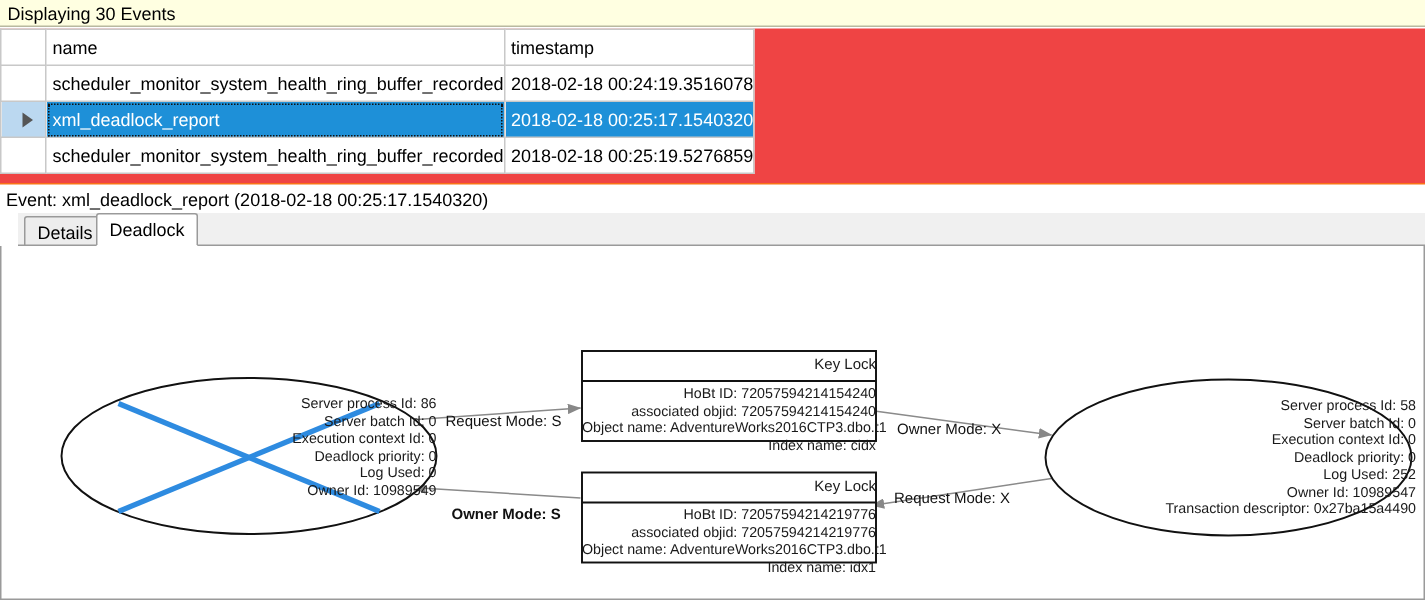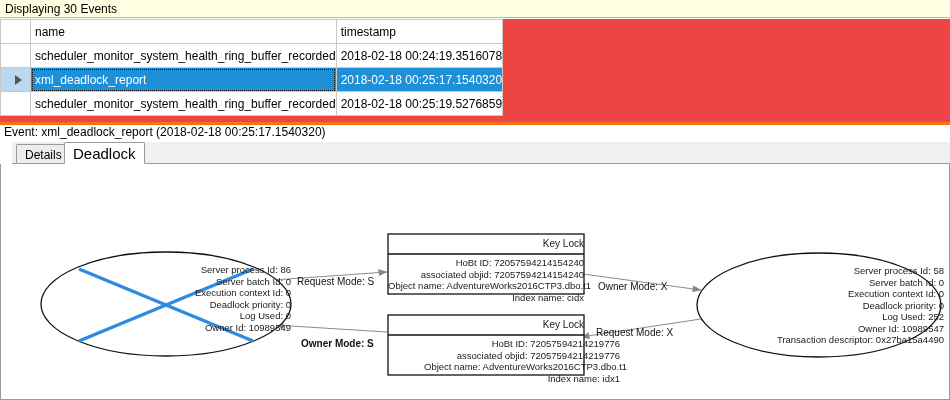--- a/index.html
+++ b/index.html
@@ -46,23 +46,23 @@
   .rowmark{
     width:0;height:0;margin-left:10px;
     border-left:7px solid #555;
     border-top:5px solid transparent;
     border-bottom:5px solid transparent;
   }
 
   
   .event-head{
     position:absolute;left:0;top:122px;width:950px;height:20px;
-    display:flex;padding-left:4px;
+    display:flex;align-items:center;padding-left:4px;
     font-size:12px;background:#fff;
-    border-top:3px solid #f97316;
+    border-top:1px solid #f97316;
     box-sizing:border-box;
   }
 
   
   .tabstrip{
     position:absolute;left:12px;top:142px;width:950px;height:22px;
     background:#F0F0F0;
   }
   .tabstrip:after{
     content:"";position:absolute;left:0;bottom:0;width:950px;height:1px;background:#9a9a9a;
@@ -71,21 +71,21 @@
     position:absolute;bottom:0;height:20px;
     border:1px solid #9a9a9a;border-bottom:none;
     background:#EDEDED;
     display:flex;align-items:center;justify-content:center;
     padding:0 8px;font-size:12px;box-sizing:border-box;
     border-radius:2px 2px 0 0;
   }
   .tab.active{
     background:#fff;height:22px;z-index:3;
     border-bottom:1px solid #fff;
-    font-size:15px;
+    font-size:12px;
   }
   #tab0{left:4px;}
   #tab1{left:52px;}
 
   
   .canvas{
     position:absolute;left:0;top:164px;width:950px;height:236px;
     background:#ffffff;
     border-left:1px solid #9a9a9a;border-right:1px solid #9a9a9a;border-bottom:1px solid #9a9a9a;
     box-sizing:border-box;overflow:hidden;
@@ -210,21 +210,21 @@
     <div class="node-text" style="left:387px;top:93px;width:196px;">
       <div>HoBt ID: 72057594214154240</div>
       <div>associated objid: 72057594214154240</div>
       <div>Object name: AdventureWorks2016CTP3.dbo.t1</div>
       <div>Index name: cidx</div>
     </div>
 
     <div class="node-text" style="left:387px;top:155px;width:196px;">
       <div style="font-size:10px;">Key Lock</div>
     </div>
-    <div class="node-text" style="left:387px;top:174px;width:196px;padding-left:36px;">
+    <div class="node-text" style="left:387px;top:174px;width:196px;">
       <div>HoBt ID: 72057594214219776</div>
       <div>associated objid: 72057594214219776</div>
       <div>Object name: AdventureWorks2016CTP3.dbo.t1</div>
       <div>Index name: idx1</div>
     </div>
 
     <div class="edge-label" style="left:296px;top:112px;">Request Mode: S</div>
     <div class="edge-label" style="left:597px;top:117px;">Owner Mode: X</div>
     <div class="edge-label" style="left:300px;top:174px;font-weight:bold;">Owner Mode: S</div>
     <div class="edge-label" style="left:595px;top:163px;text-align:right;">Request Mode: X</div>

